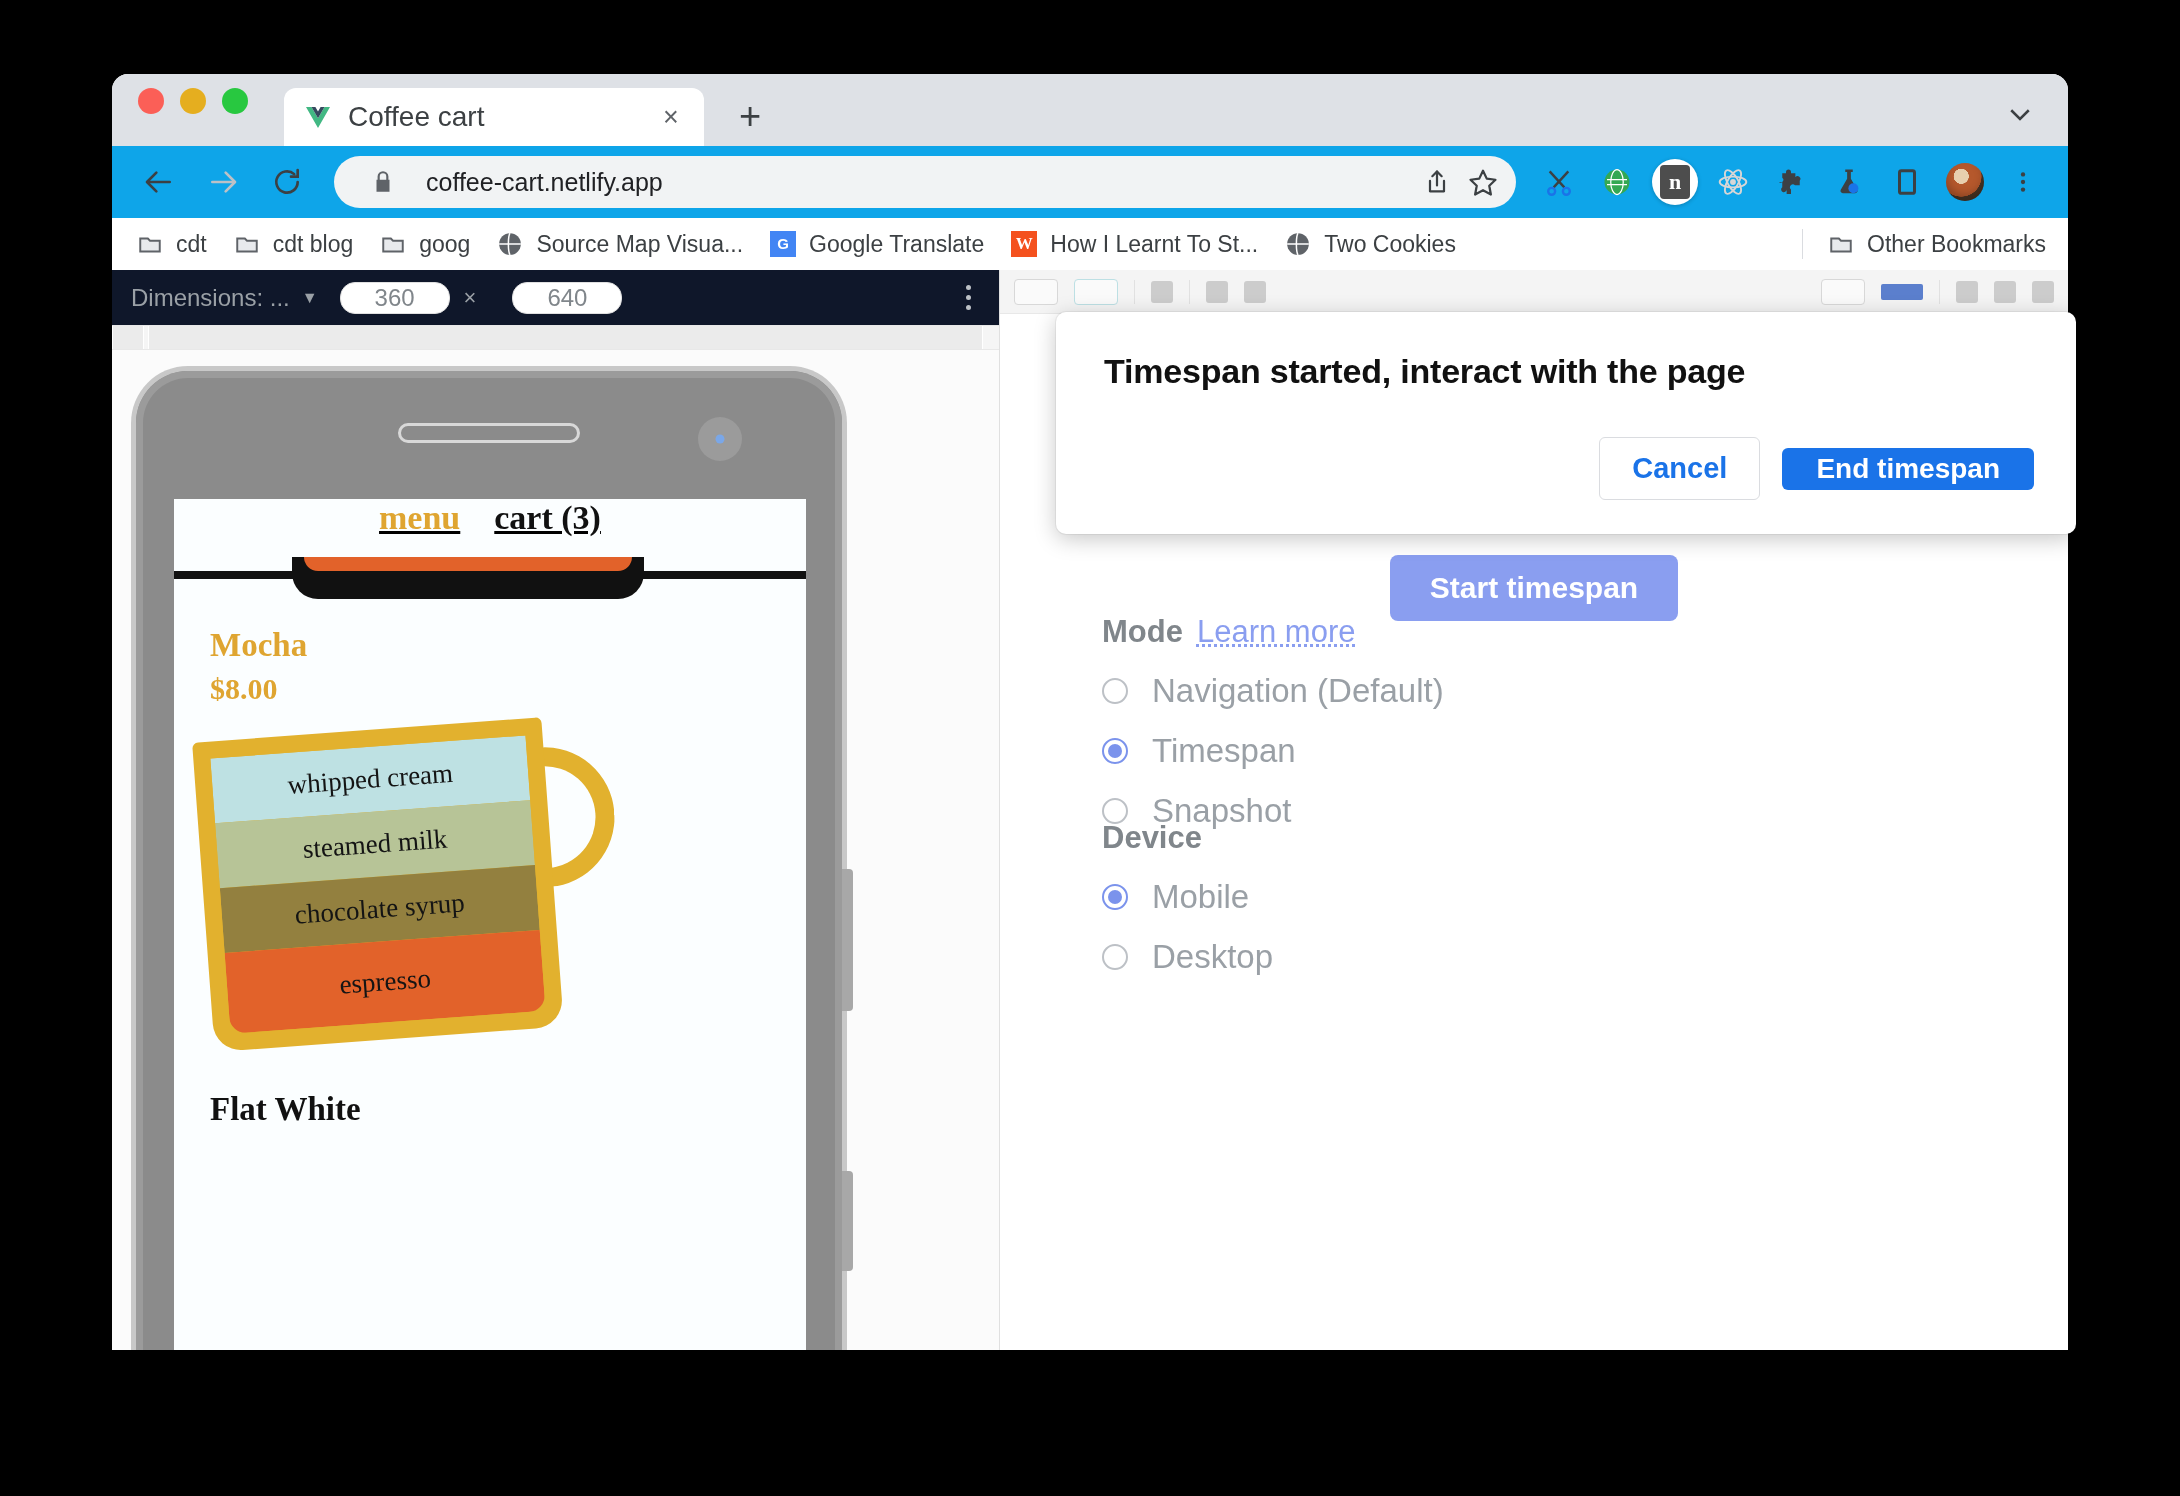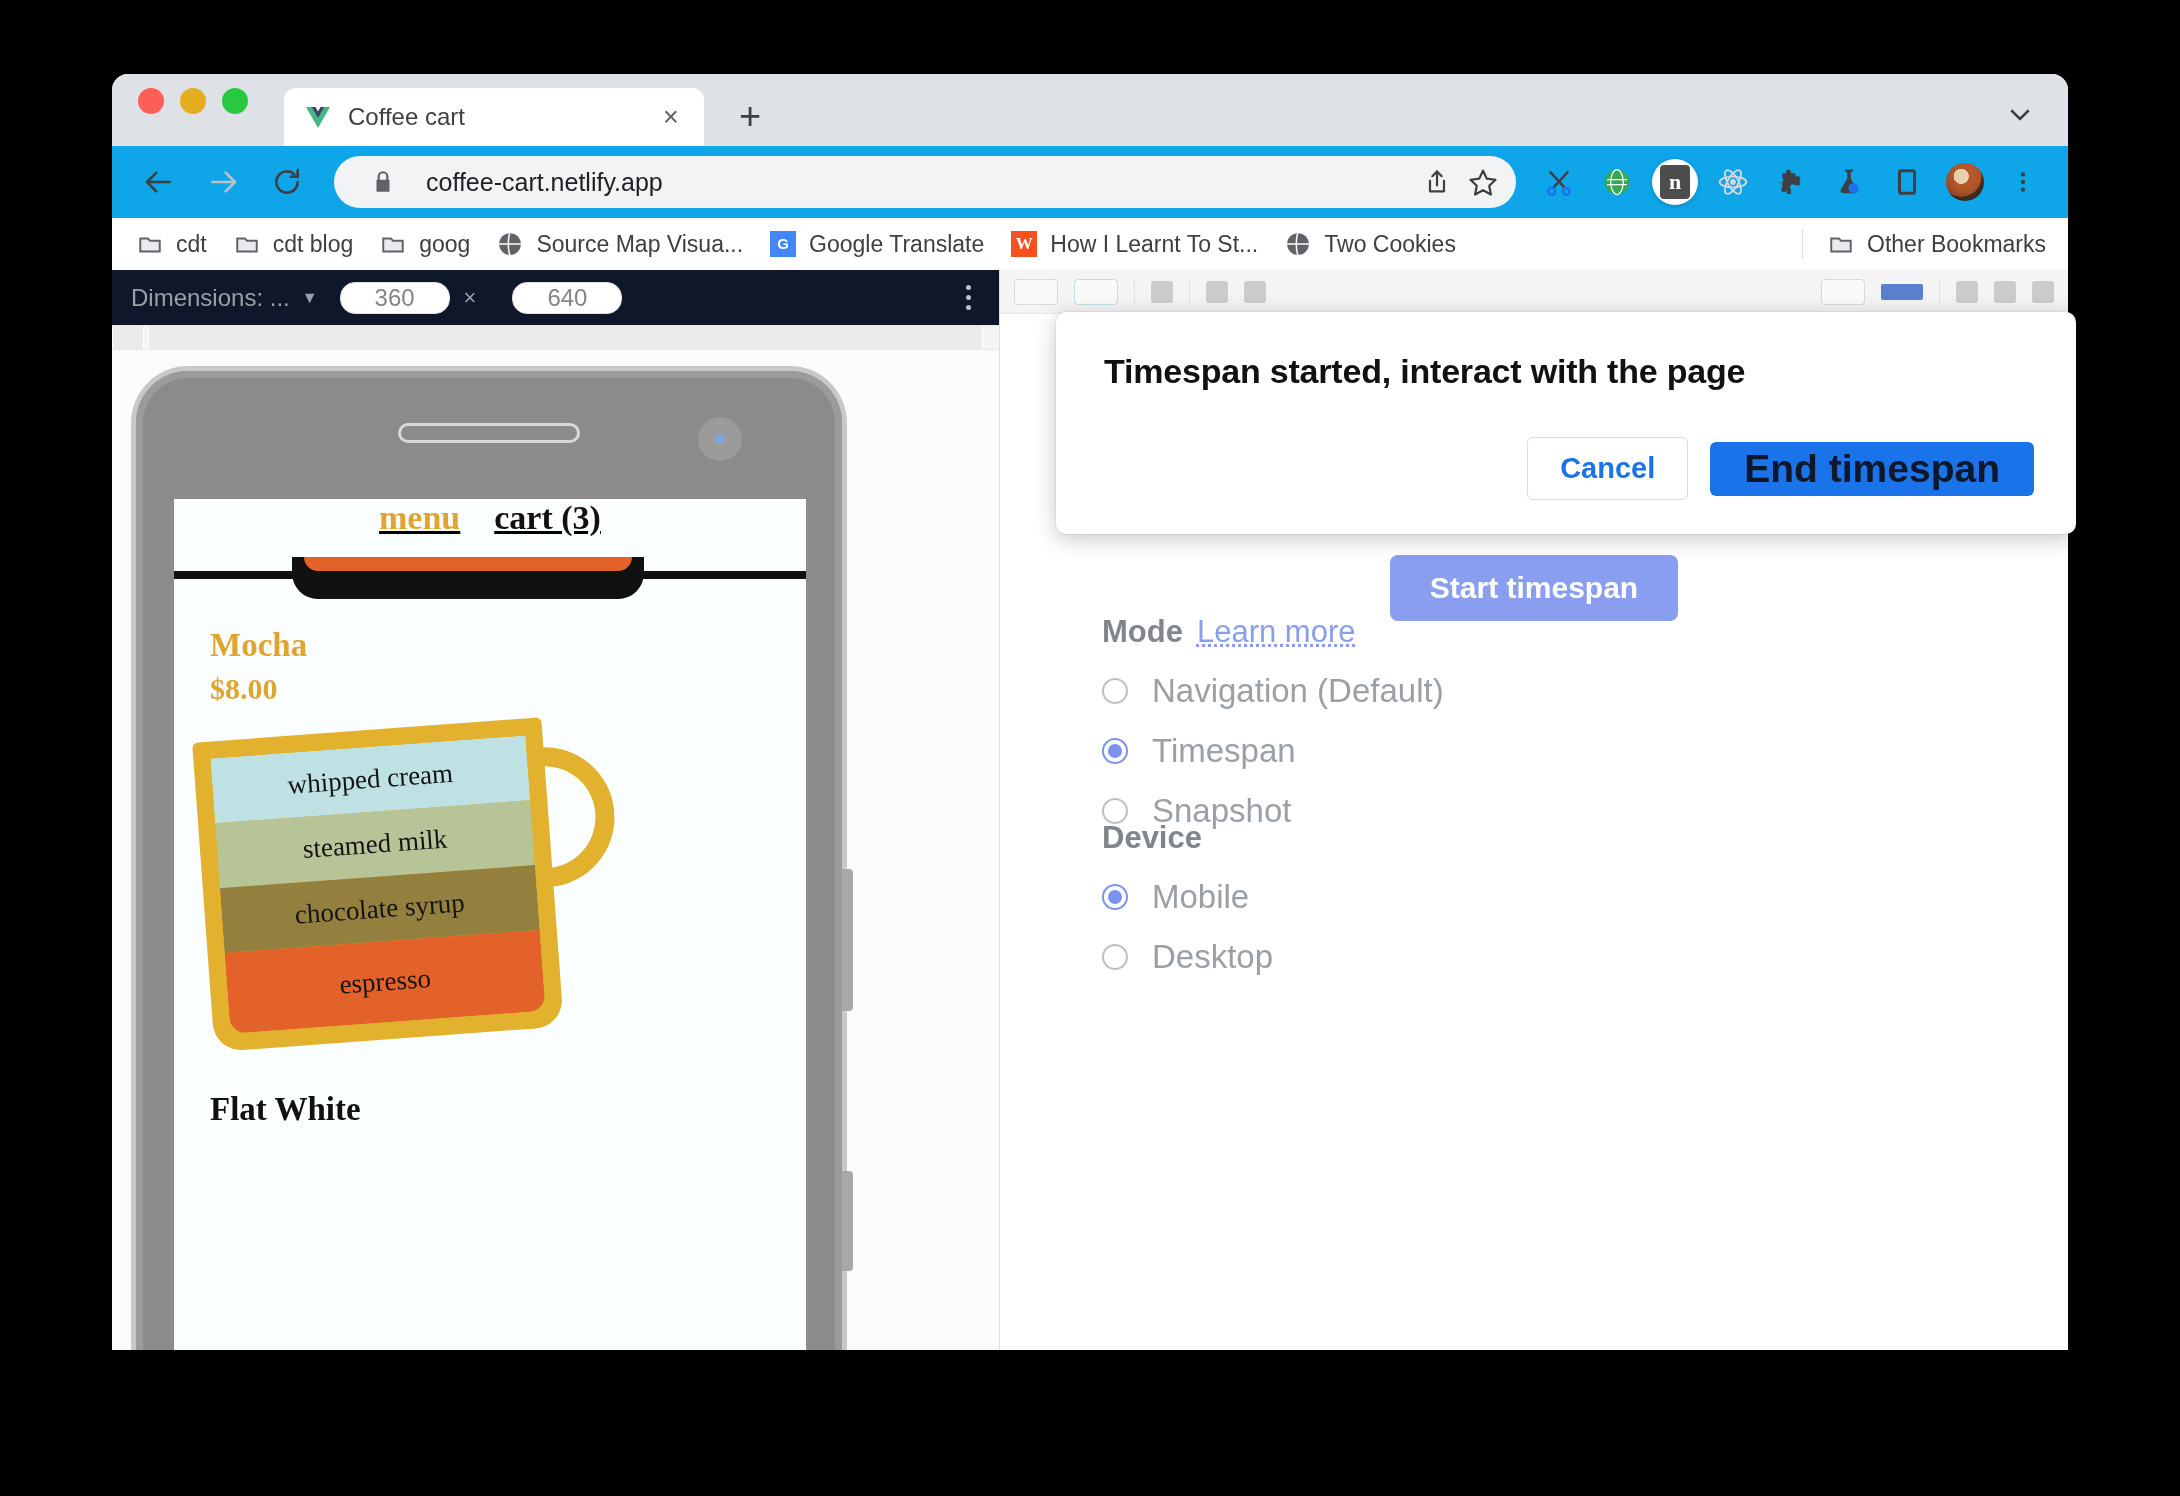--- a/index.html
+++ b/index.html
@@ -44,21 +44,21 @@
     width: 420px; height: 58px;
     background: #ffffff;
     border-radius: 12px 12px 0 0;
     display: flex; align-items: center;
     padding: 0 18px 0 20px;
     position: relative;
   }
   .tab-favicon { width: 28px; height: 28px; flex: none; position: relative; }
   .tab-title {
     flex: 1;
-    font-size: 24px; color: #3c4043;
+    font-size: 28px; color: #3c4043;
     margin-left: 16px;
     white-space: nowrap; overflow: hidden;
   }
   .tab-close {
     width: 30px; height: 30px; flex: none;
     display: flex; align-items: center; justify-content: center;
     font-size: 27px; color: #5f6368; line-height: 1;
   }
   #new-tab-btn {
     width: 48px; height: 48px;
@@ -410,23 +410,23 @@
     display: flex; justify-content: flex-end; align-items: center;
     gap: 22px; margin-top: 46px;
   }
   #btn-cancel {
     background: #ffffff; color: #1a73e8;
     border: 1px solid #dadce0; border-radius: 6px;
     padding: 14px 32px; font-size: 29px; font-weight: bold;
     font-family: "Liberation Sans", sans-serif;
   }
   #btn-end {
-    background: #1a73e8; color: #0f172a;
+    background: #1a73e8; color: #ffffff;
     border: none; border-radius: 6px;
-    padding: 5px 34px; font-size: 39px; font-weight: bold;
+    padding: 5px 34px; font-size: 28px; font-weight: bold;
     font-family: "Liberation Sans", sans-serif;
   }
 
   
   #bottom-mask {
     position: absolute; left: 0; right: 0; bottom: 0;
     height: 146px; background: #000;
     z-index: 200;
   }
 </style>

